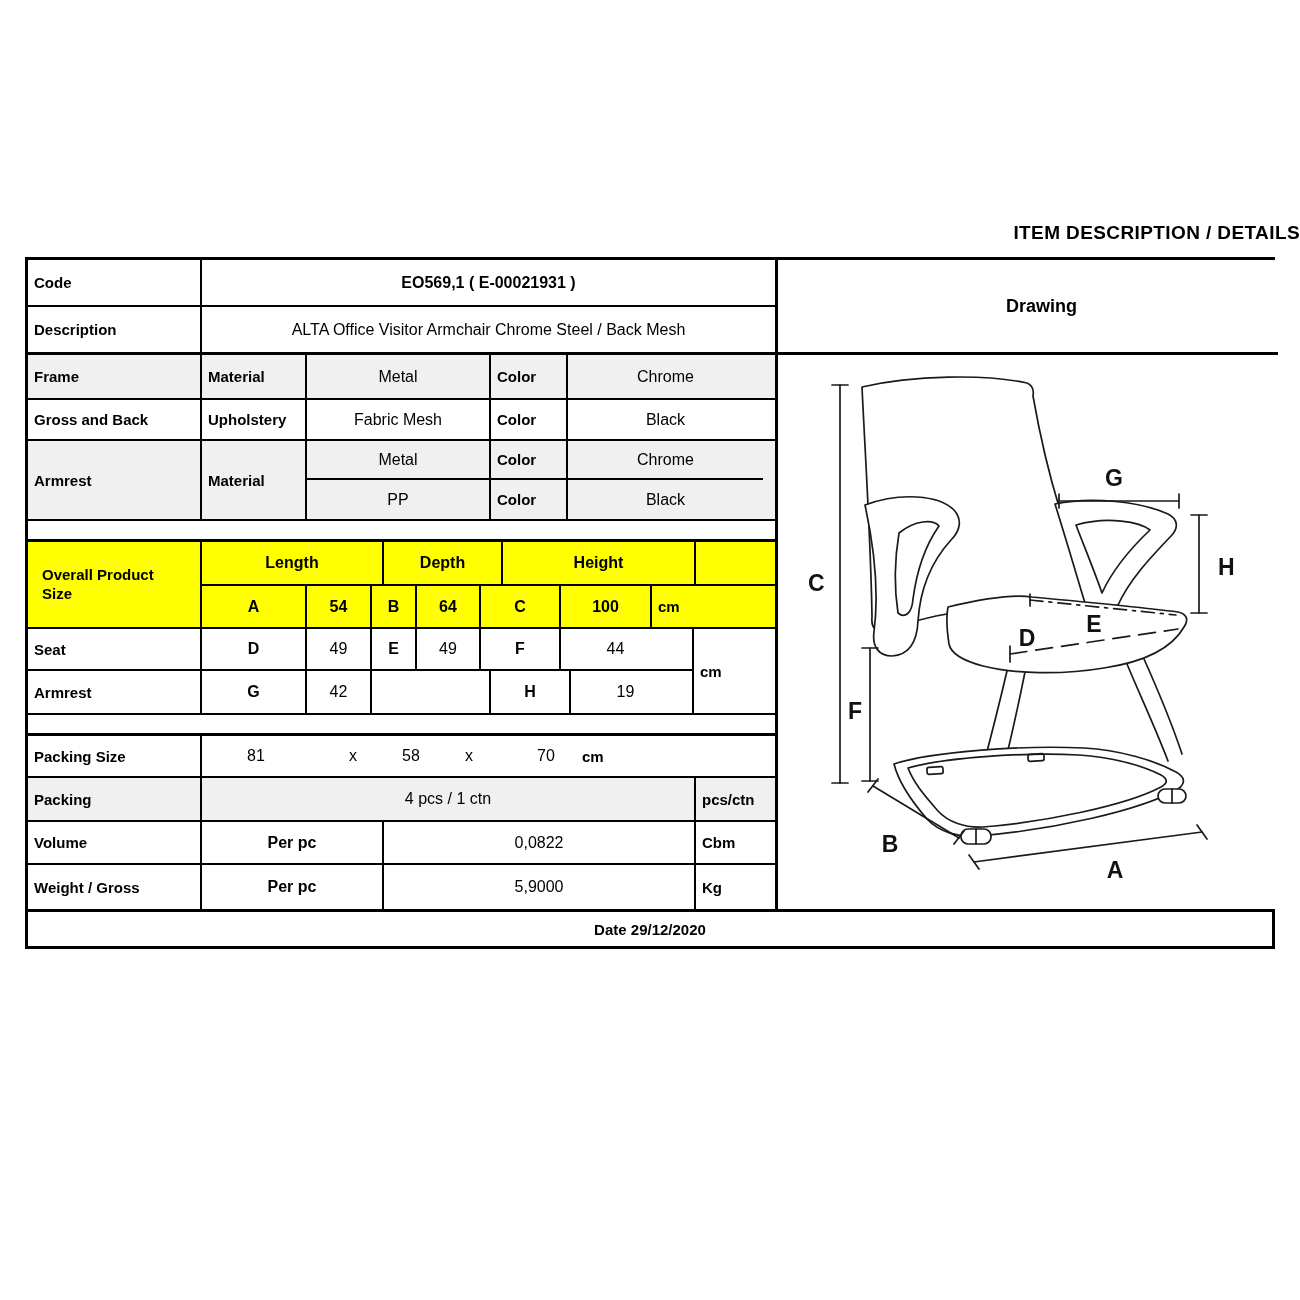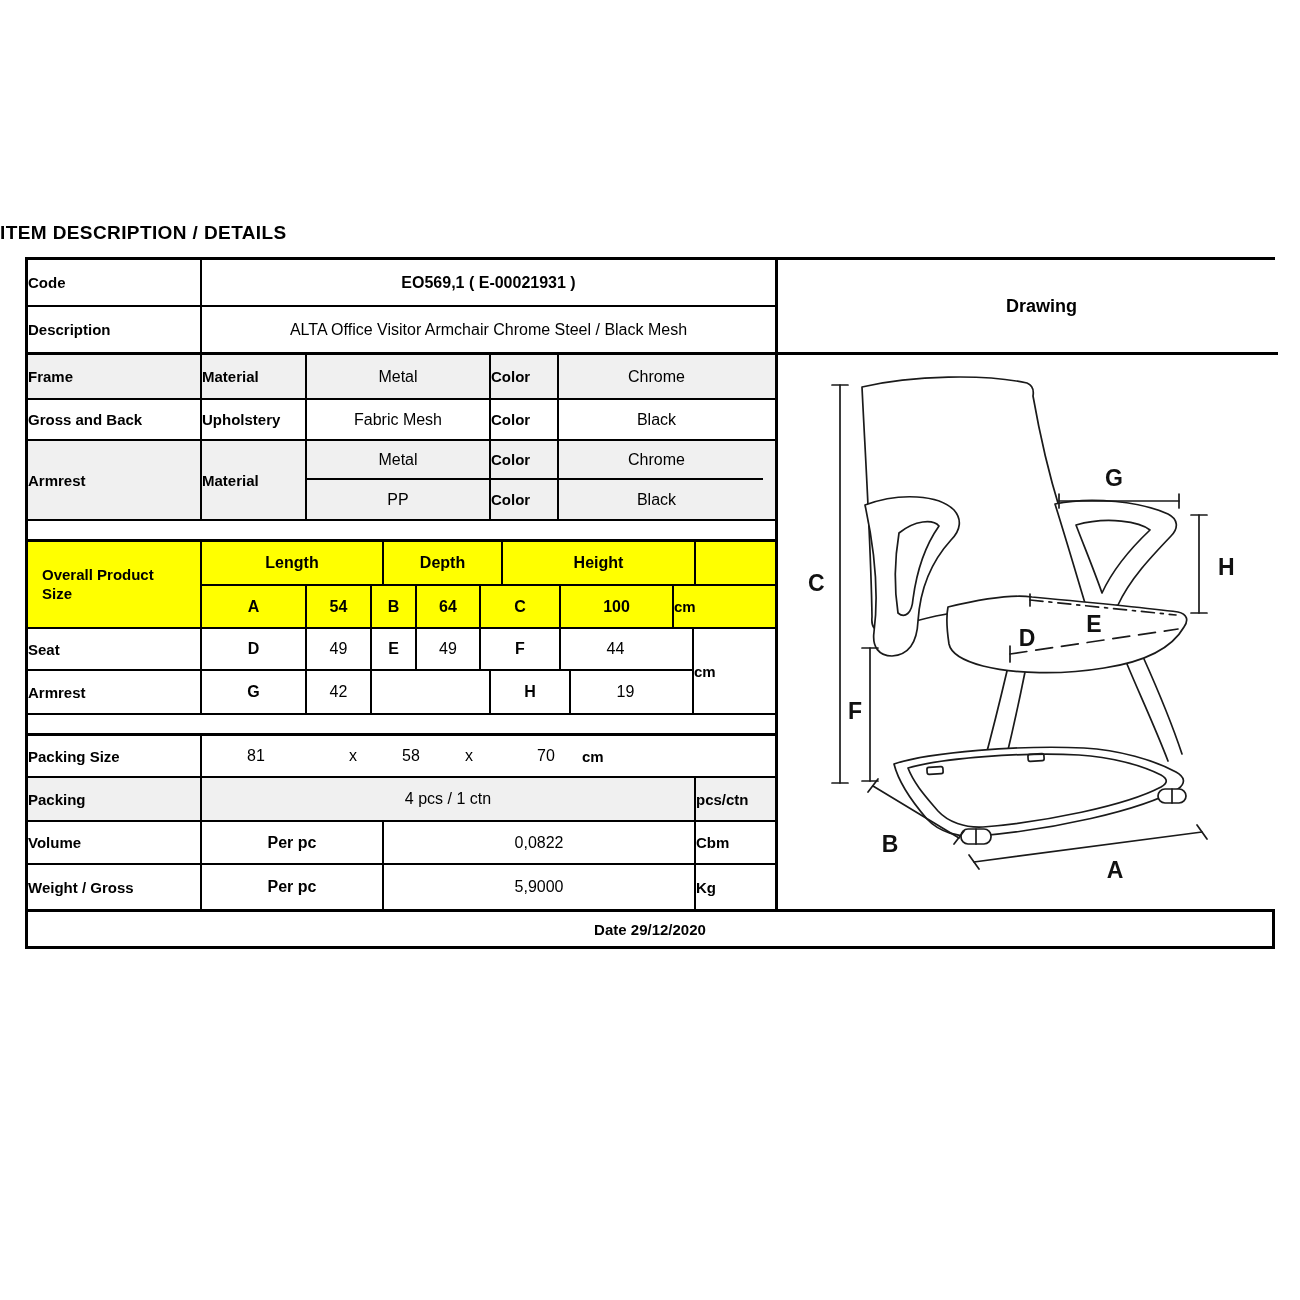--- a/index.html
+++ b/index.html
@@ -1,44 +1,44 @@
 <!DOCTYPE html>
 <html><head>
 <meta charset="utf-8">
 <style>
   html,body{margin:0;padding:0;background:#fff;}
   .page{position:relative;width:1300px;height:1300px;background:#fff;
         font-family:"Liberation Sans",sans-serif;color:#000;overflow:hidden;}
-  .title{position:absolute;left:0;right:0;top:222px;text-align:left;
+  .title{position:absolute;left:0;right:0;top:222px;text-align:right;
          font-size:19px;font-weight:bold;letter-spacing:.4px;}
   .tbl{position:absolute;left:25px;top:257px;width:1250px;height:692px;
        border:3px solid #000;box-sizing:border-box;}
   .left{position:absolute;left:0;top:0;width:747px;}
   .row{display:flex;border-bottom:2px solid #000;box-sizing:border-box;background:#fff;}
   .row.thick{border-bottom-width:3px;}
   .row.noline{border-bottom:none;}
   .shade{background:#f0f0f0;}
   .c{box-sizing:border-box;border-right:2px solid #000;display:flex;align-items:center;
      overflow:hidden;white-space:nowrap;}
   .c.nb{border-right:none;}
-  .lbl{font-weight:bold;font-size:15px;}
+  .lbl{font-weight:bold;font-size:15px;padding-left:6px;}
   .val{justify-content:center;font-size:16px;}
   .valb{justify-content:center;font-size:16px;font-weight:bold;}
   .ctr{justify-content:center;text-align:left;}
   .col{display:flex;flex-direction:column;box-sizing:border-box;}
   .subrow{display:flex;box-sizing:border-box;border-bottom:2px solid #000;}
   .subrow:last-child{border-bottom:none;}
   .yellow{background:#ffff00;}
   .wrap{white-space:normal;line-height:1.25;}
   .h47{height:47px}.h48{height:48px}.h45{height:45px}.h41{height:41px}
   .h39{height:39px}.h21{height:21px}.h44{height:44px}.h43{height:43px}
   .h42{height:42px}.h80{height:80px}.h87{height:87px}.h86{height:86px}
-  .w174{width:174px}.w117{width:105px}.w184{width:184px}.w77{width:68px}.w195{width:195px}
+  .w174{width:174px}.w117{width:105px}.w184{width:184px}.w77{width:77px}.w195{width:195px}
   .w573{width:573px}.w182{width:182px}.w119{width:119px}.w193{width:193px}.w79{width:79px}
-  .w65{width:65px}.w45{width:45px}.w74{width:64px}.w80{width:80px}.w113{width:113px}
+  .w65{width:65px}.w45{width:45px}.w74{width:64px}.w80{width:80px}.w113{width:91px}
   .w666{width:666px}.w109{width:109px}.w494{width:494px}.w312{width:312px}.w81{width:81px}
   .packrel{position:relative;font-size:16px;}
   .packrel .pv{position:absolute;top:50%;transform:translate(-50%,-50%);}
   .packrel .pu{position:absolute;top:50%;transform:translateY(-50%);font-weight:bold;font-size:15px;}
   .right{position:absolute;left:747px;top:0;width:503px;height:649px;
          border-left:3px solid #000;box-sizing:border-box;background:#fff;}
   .dheader{height:95px;border-bottom:3px solid #000;box-sizing:border-box;
            display:flex;align-items:center;justify-content:center;
            font-weight:bold;font-size:18px;padding-left:27px;}
   .darea{height:554px;}
@@ -58,21 +58,21 @@
 
     <div class="left">
 
       <div class="row h47">
         <div class="c w174 lbl">Code</div>
         <div class="c w573 nb valb">EO569,1 ( E-00021931 )</div>
       </div>
 
       <div class="row h48 thick">
         <div class="c w174 lbl">Description</div>
-        <div class="c w573 nb val">ALTA Office Visitor Armchair Chrome Steel / Black Mesh</div>
+        <div class="c w573 nb val">ALTA Office Visitor Armchair Chrome Steel / Back Mesh</div>
       </div>
 
       <div class="row h45 shade">
         <div class="c w174 lbl">Frame</div>
         <div class="c w117 lbl">Material</div>
         <div class="c w184 val">Metal</div>
         <div class="c w77 lbl">Color</div>
         <div class="c w195 nb val">Chrome</div>
       </div>
 

